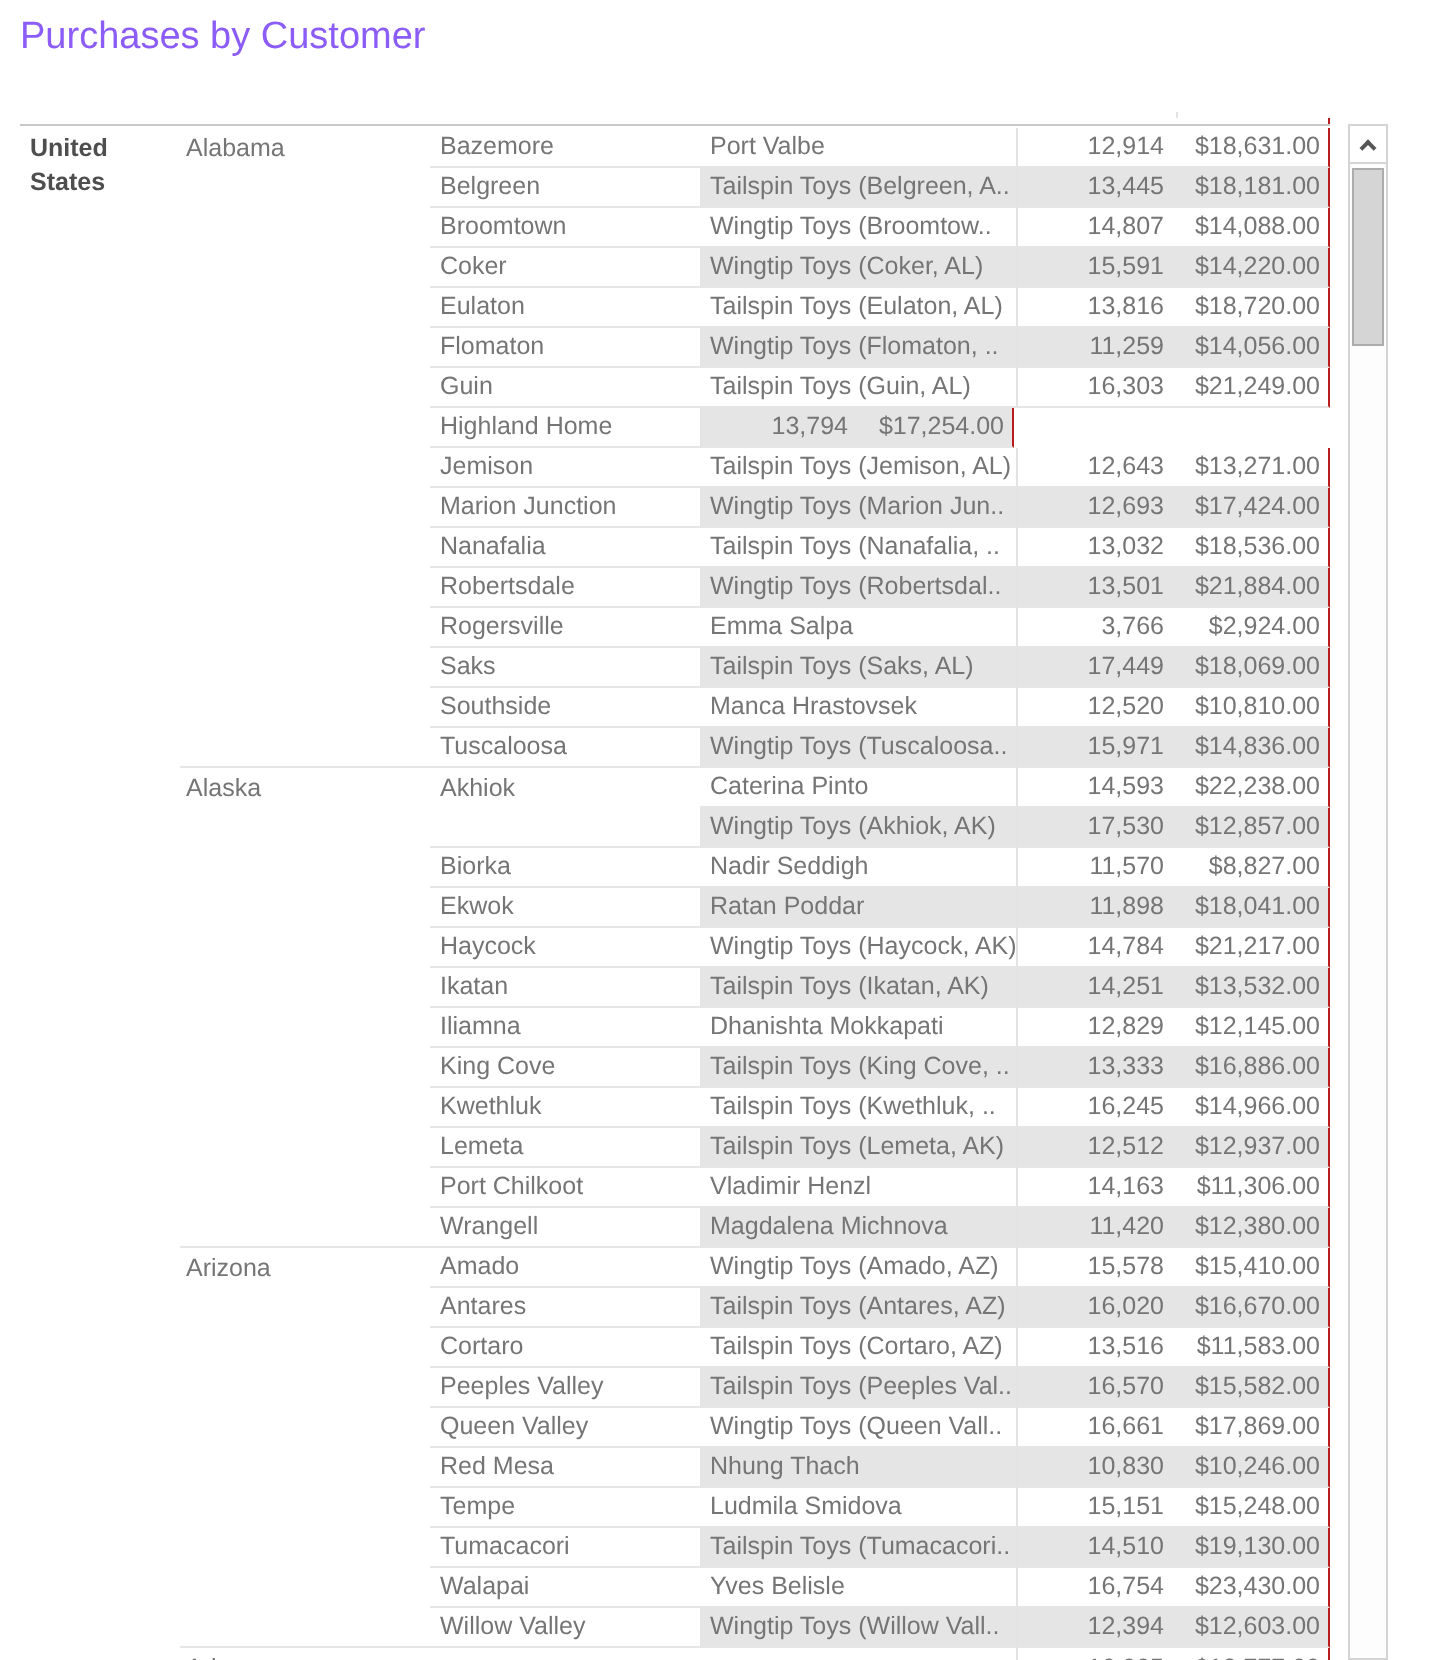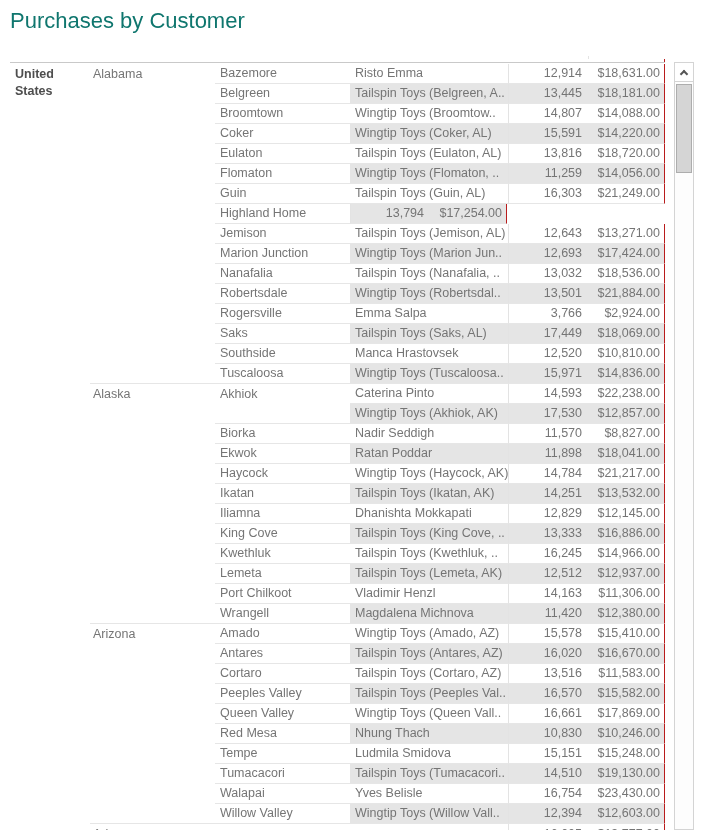--- a/index.html
+++ b/index.html
@@ -3,21 +3,21 @@
 <meta charset="utf-8">
 <style>
   * { margin:0; padding:0; box-sizing:border-box; }
   html,body { background:#ffffff; }
   body {
     width:721px; height:830px; position:relative; overflow:hidden;
     font-family:"Liberation Sans", sans-serif;
   }
   .title {
     position:absolute; left:10px; top:8px;
-    font-size:22px; color:#0f766e; font-weight:400;
+    font-size:19px; color:#8b5cf6; font-weight:400;
   }
   
   .thead {
     position:absolute; left:10px; top:44px; width:655px; height:19px;
     display:flex; align-items:flex-end;
     border-bottom:1px solid #c9c9c9;
     font-size:12.5px; color:#333333;flex-direction:column;
   }
   .thead .hcell { height:19px; line-height:19px; white-space:nowrap; overflow:hidden; }
   
@@ -72,21 +72,21 @@
   <div class="hcell c-cust">Customer Name</div>
   <div class="hcell c-qty">Quantity</div>
   <div class="hcell c-price">Unit Price</div>
 </div>
 
 <div class="rows" id="rows">
     <div class="row">
       <div class="cell c-country">United States</div>
       <div class="cell c-state">Alabama</div>
       <div class="cell c-city sep">Bazemore</div>
-      <div class="cell c-cust sep">Risto Emma</div>
+      <div class="cell c-cust sep">Port Valbe</div>
       <div class="cell c-qty sep">12,914</div>
       <div class="cell c-price sep">$18,631.00</div>
     </div>
     <div class="row band">
       <div class="cell c-country"></div>
       <div class="cell c-state"></div>
       <div class="cell c-city sep">Belgreen</div>
       <div class="cell c-cust sep">Tailspin Toys (Belgreen, A..</div>
       <div class="cell c-qty sep">13,445</div>
       <div class="cell c-price sep">$18,181.00</div>

